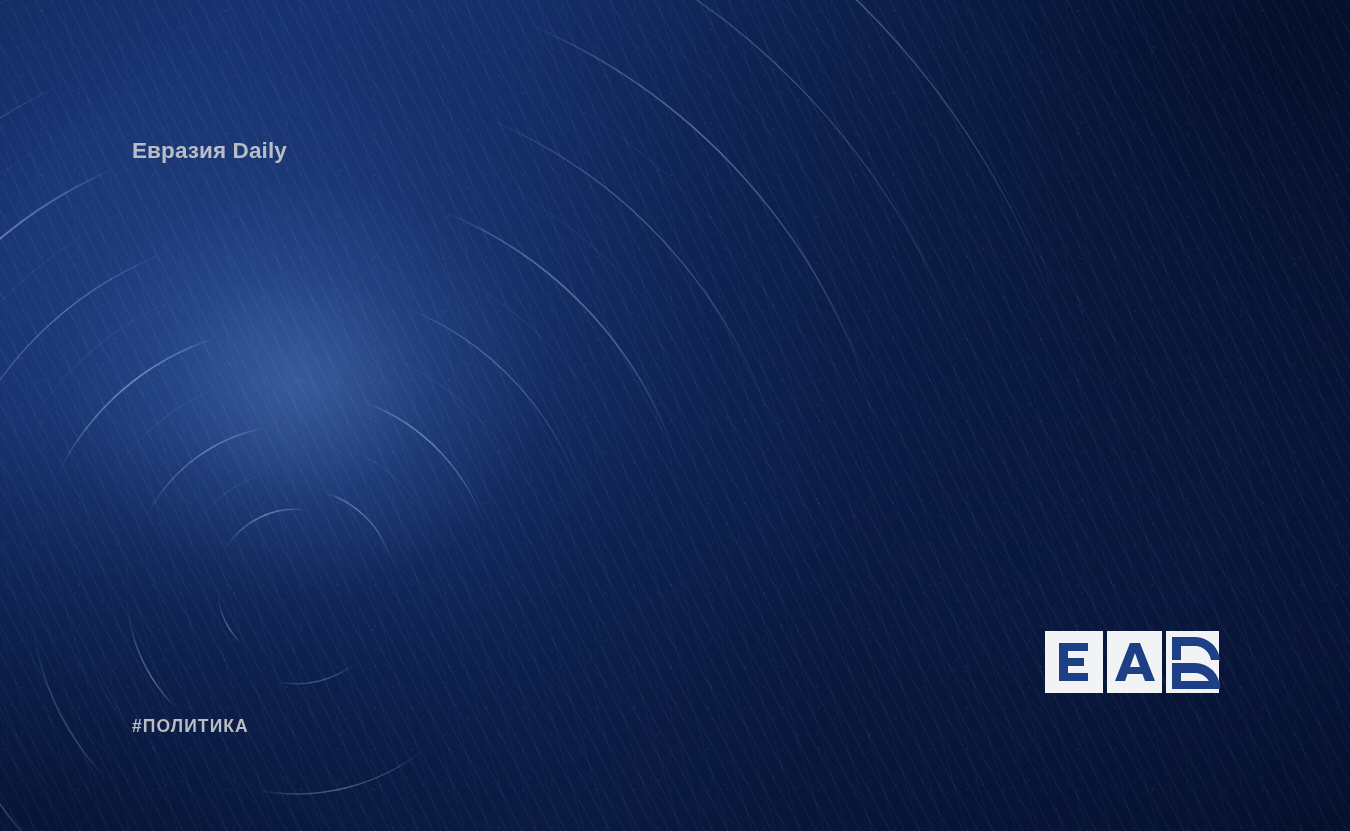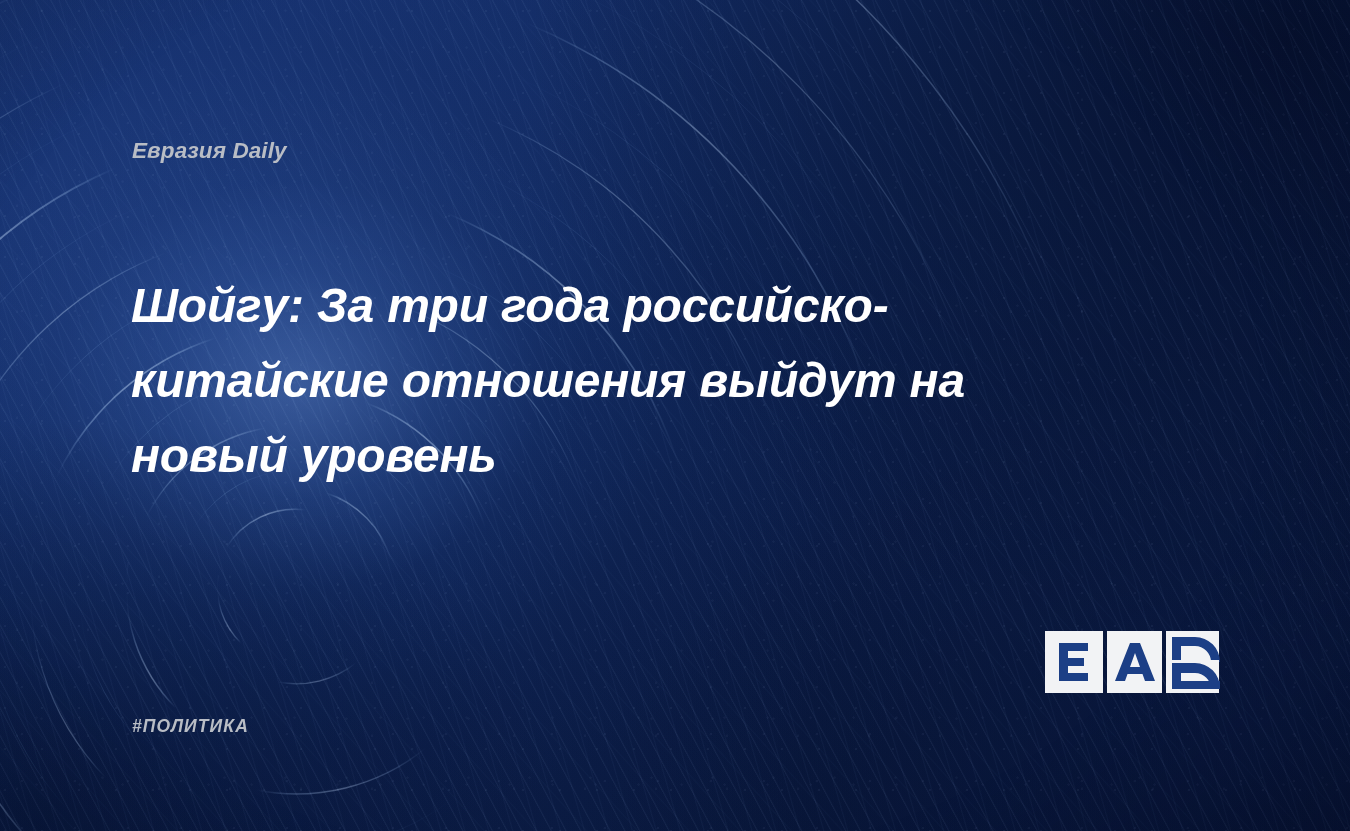--- a/index.html
+++ b/index.html
@@ -9,21 +9,20 @@
     overflow:hidden;
     background:#0a1838;
     font-family:"Liberation Sans", sans-serif;
   }
 
   #card {
     position:relative;
     width:1350px; height:831px;
     overflow:hidden;
     background:#0d2150;
-    font-style:italic;
   }
 
   
   .bg-layer { position:absolute; inset:0; }
 
   .bg-base {
     background:
       radial-gradient(ellipse 360px 300px at 300px 385px,
           rgba(96,135,205,0.42) 0%, rgba(60,100,175,0.22) 38%,
           rgba(30,62,130,0.08) 68%, rgba(0,0,0,0) 100%),
@@ -228,21 +227,20 @@
   <div class="bg-layer streaks-a"></div>
   <div class="bg-layer streaks-b"></div>
   <div class="bg-layer streaks-c"></div>
   <div class="bg-layer grain"></div>
   <div class="bg-layer vignette"></div>
 
   <div class="content">
 
     <div id="site-logo">Евразия Daily</div>
 
-    <h1 id="headline">Шойгу: За три года российско-китайские отношения выйдут на новый уровень</h1>
 
     <div id="hashtag">#ПОЛИТИКА</div>
 
     <div id="ead-logo">
       <svg viewBox="0 0 180 62" aria-hidden="true">
 
         <rect x="0" y="0" width="58" height="62" fill="#f2f3f5"></rect>
         <g fill="#1c3f86">
           <rect x="14" y="12" width="9" height="38"></rect>
           <rect x="14" y="12" width="29" height="8"></rect>

